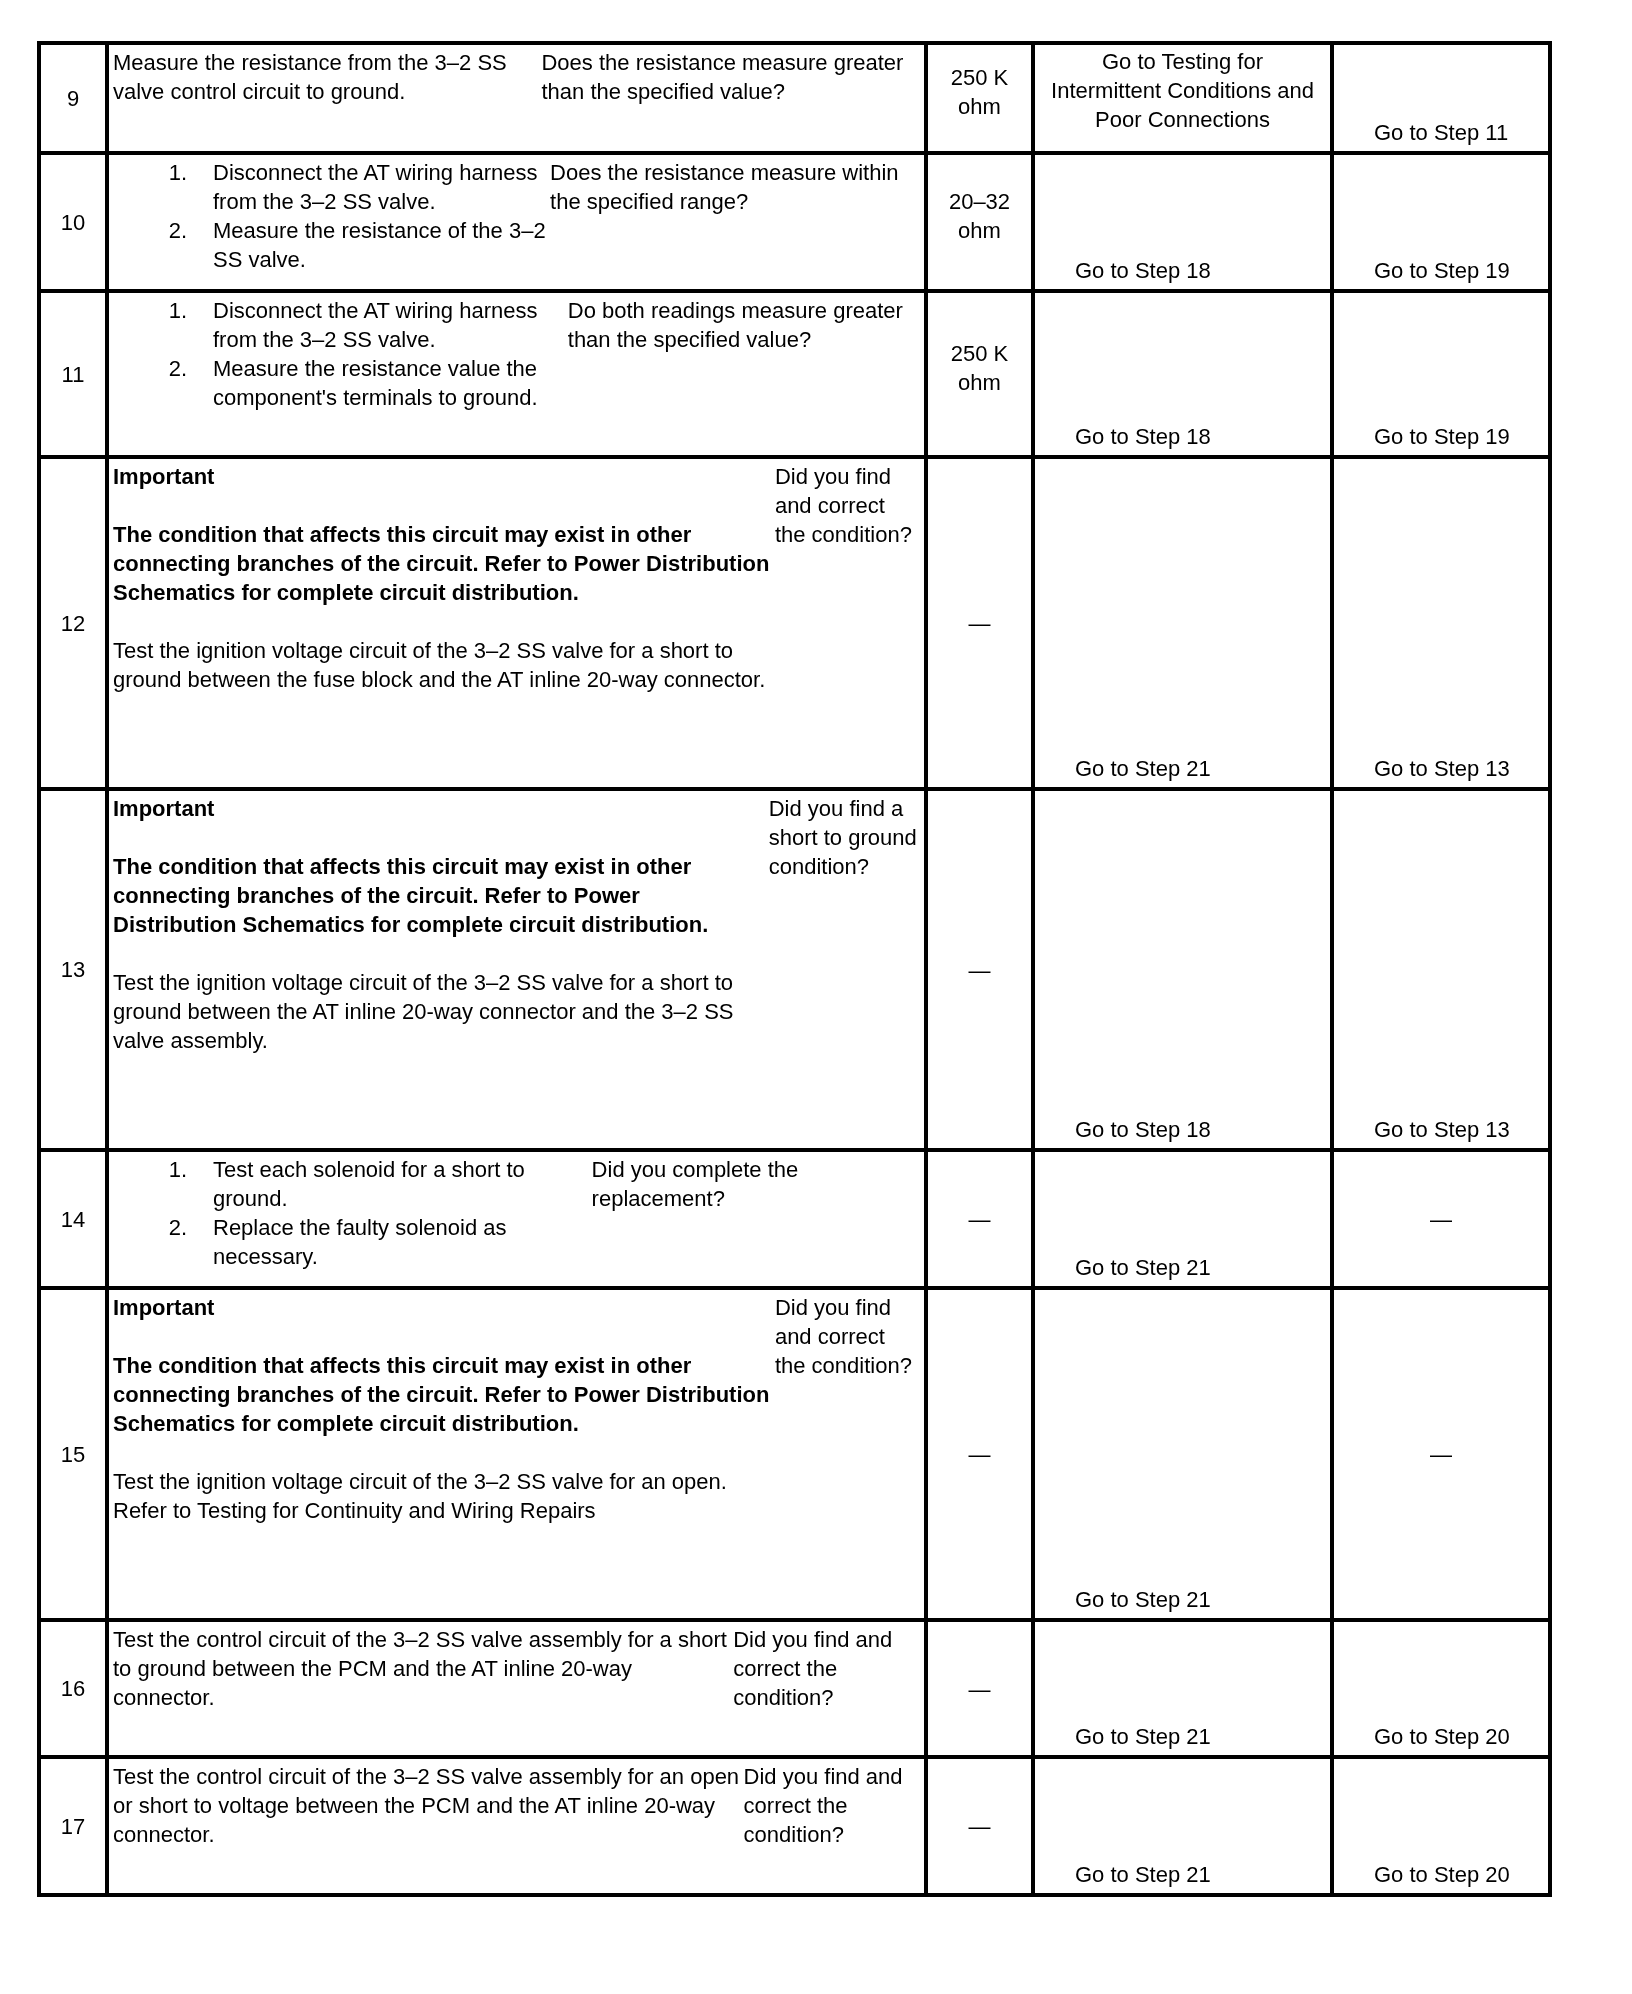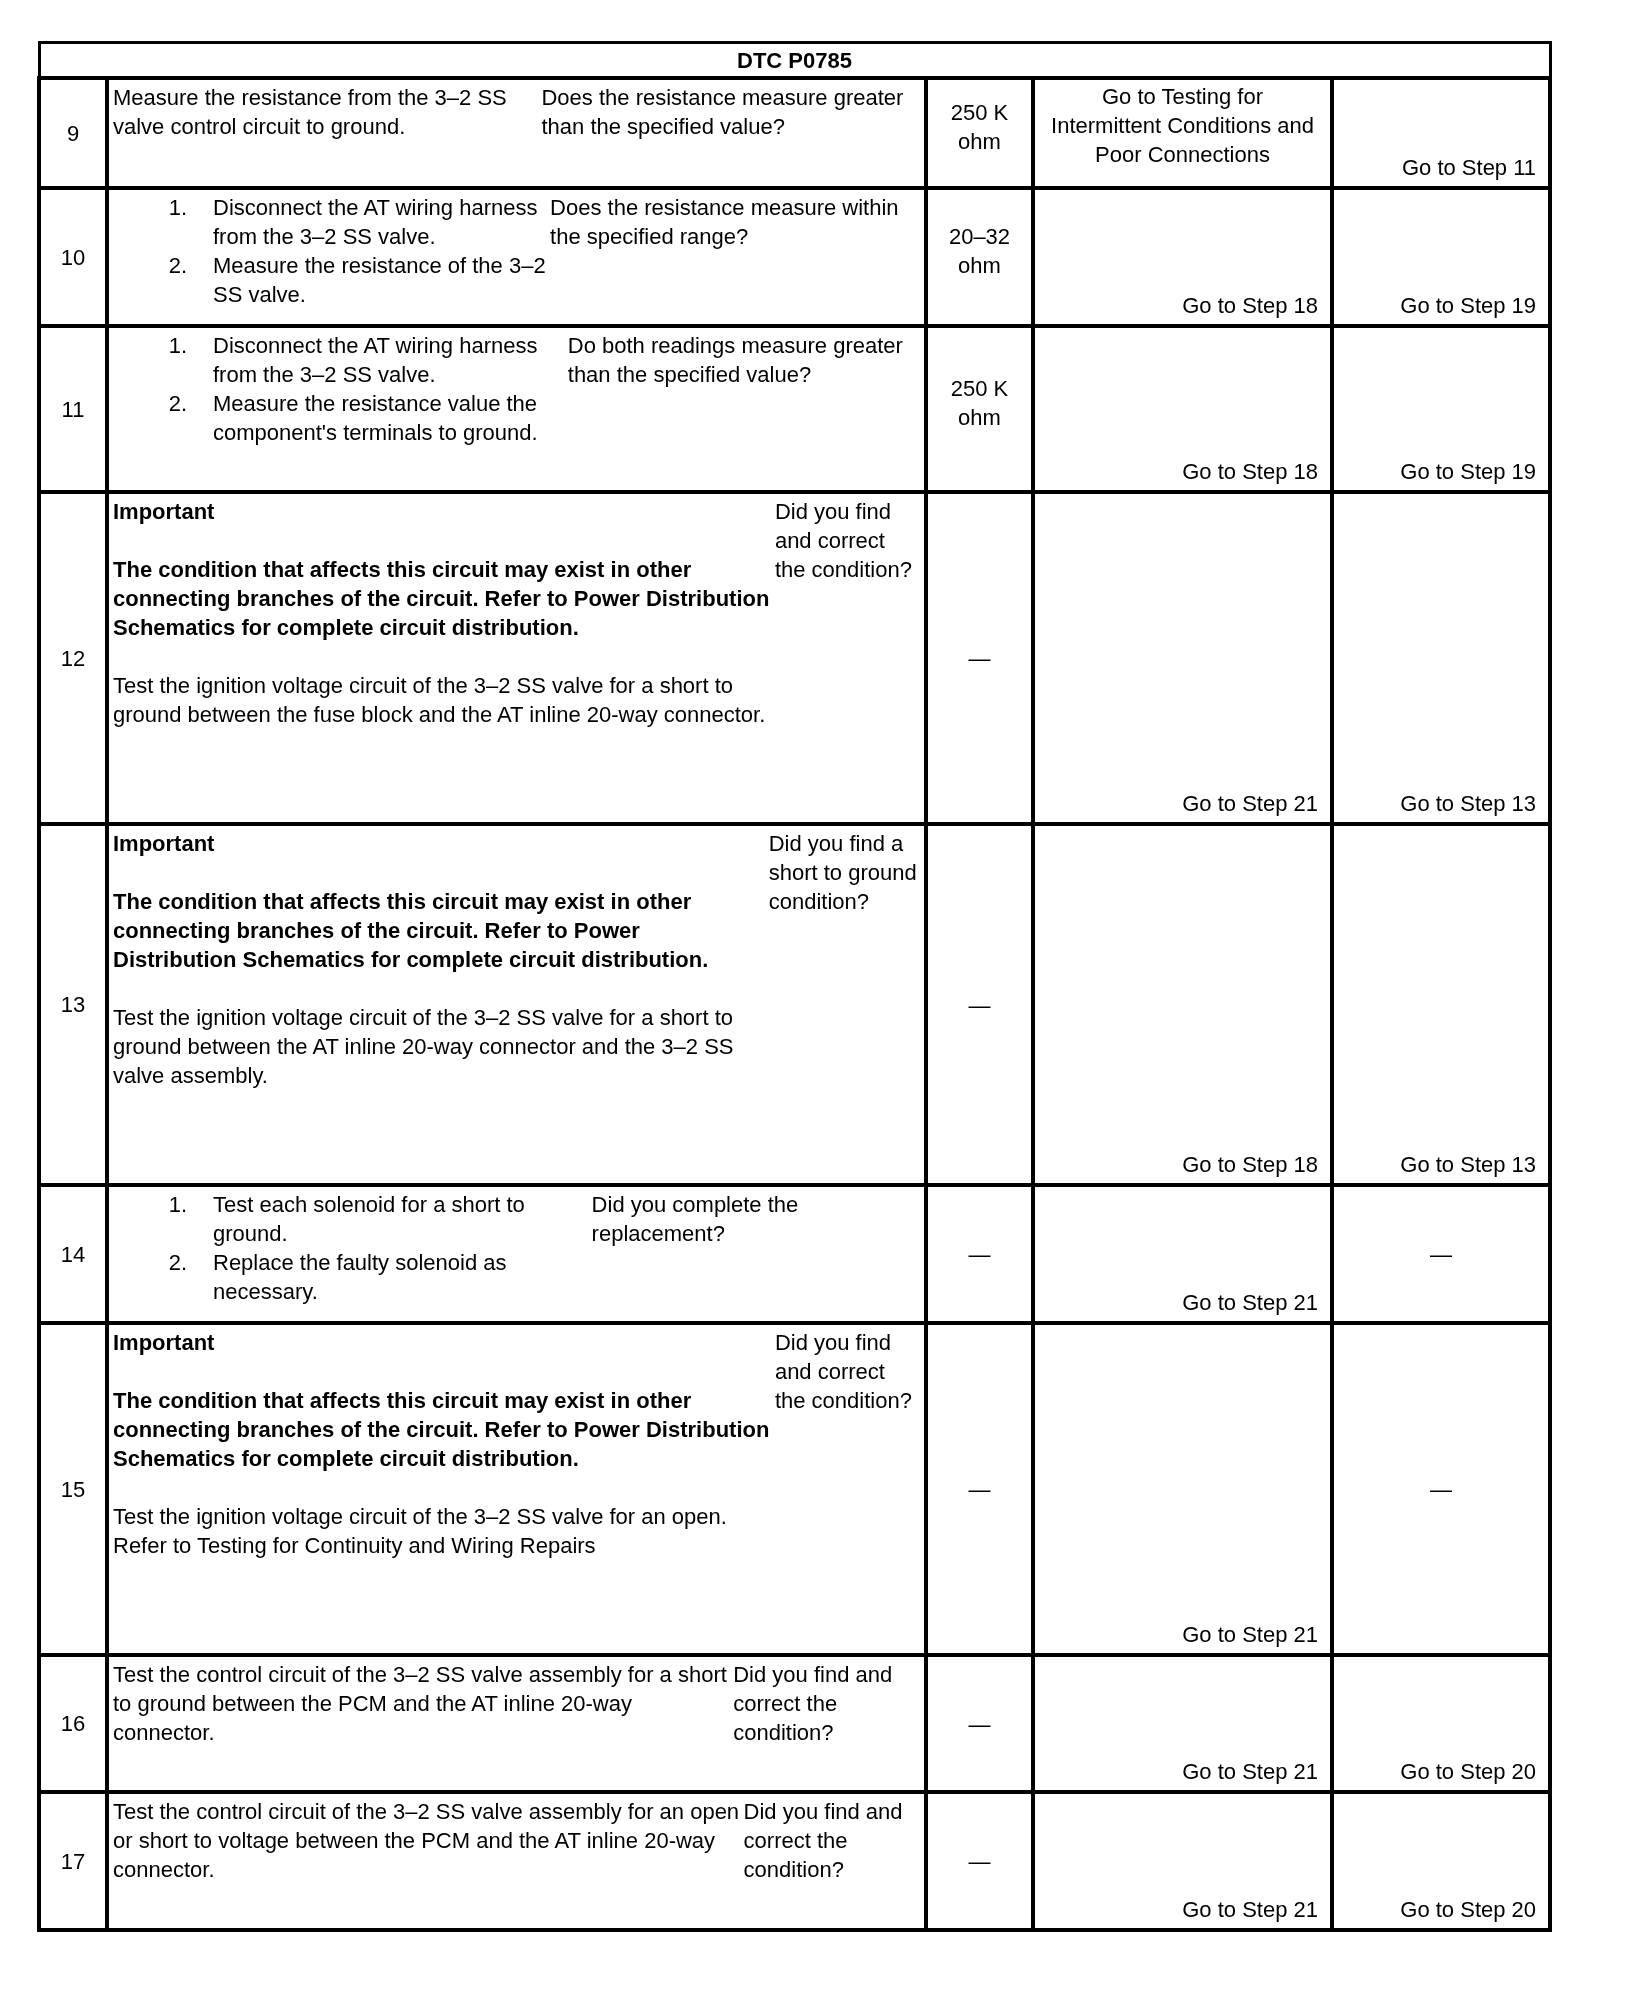--- a/index.html
+++ b/index.html
@@ -15,40 +15,37 @@
   td.action { padding: 0 4px 0 4px !important; position: relative; }
   td.values, td.yes, td.no { text-align: center; position: relative; }
   .action-inner { display: flex; justify-content: space-between; height: 100%; box-sizing: border-box; padding: 2px 0 2px 0; }
   .para { white-space: normal; }
   .bold { font-weight: bold; }
   .gap { height: 29px; }
   ol.steps { margin: 0; padding: 0 0 0 0; list-style: none; }
   ol.steps li { display: flex; }
   ol.steps li .num { width: 100px; text-align: right; padding-right: 26px; box-sizing: border-box; flex: none; }
   ol.steps li .txt { flex: 1; }
-  .bottom-text { position: absolute; left: 0; right: 12px; bottom: 4px; text-align: right; }
+  .bottom-text { position: absolute; left: 0; right: 0; bottom: 4px; text-align: left; padding-left: 40px; }
   .center-text { position: absolute; left: 0; right: 0; top: 50%; transform: translateY(-50%); text-align: center; }
   .yes-multi { position: absolute; left: 0; right: 0; bottom: 17px; text-align: center; }
   .values-text { position: absolute; left: 0; right: 0; top: 50%; transform: translateY(-60%); }
 </style>
 </head>
 <body>
 
 <table class="dtc">
   <colgroup>
     <col style="width:68px">
     <col style="width:819px">
     <col style="width:107px">
     <col style="width:299px">
     <col style="width:218px">
   </colgroup>
   <tbody>
-      <tr class="title-row">
-    <th colspan="5">DTC P0785</th>
-  </tr>
 
   <tr style="height:110px">
     <td class="step">9</td>
     <td class="action">
       <div class="action-inner" style="height:104px">
         <div class="para">Measure the resistance from the 3–2 SS valve control circuit to ground.</div>
         <div class="para">Does the resistance measure greater than the specified value?</div>
       </div>
     </td>
     <td class="values">

